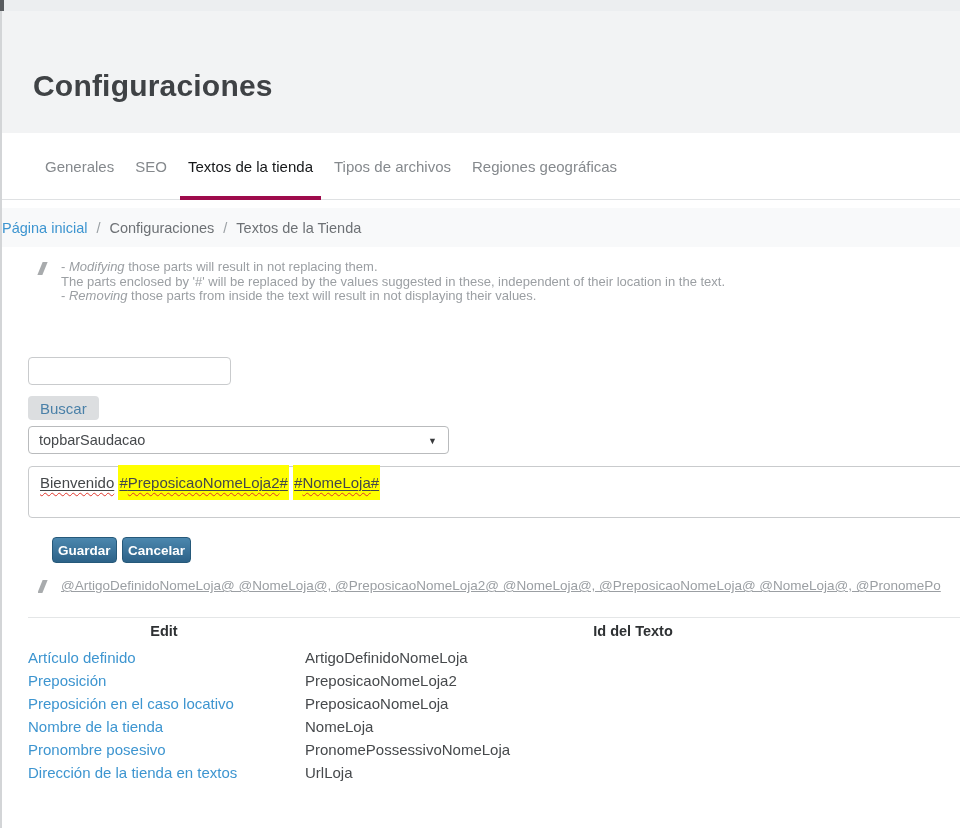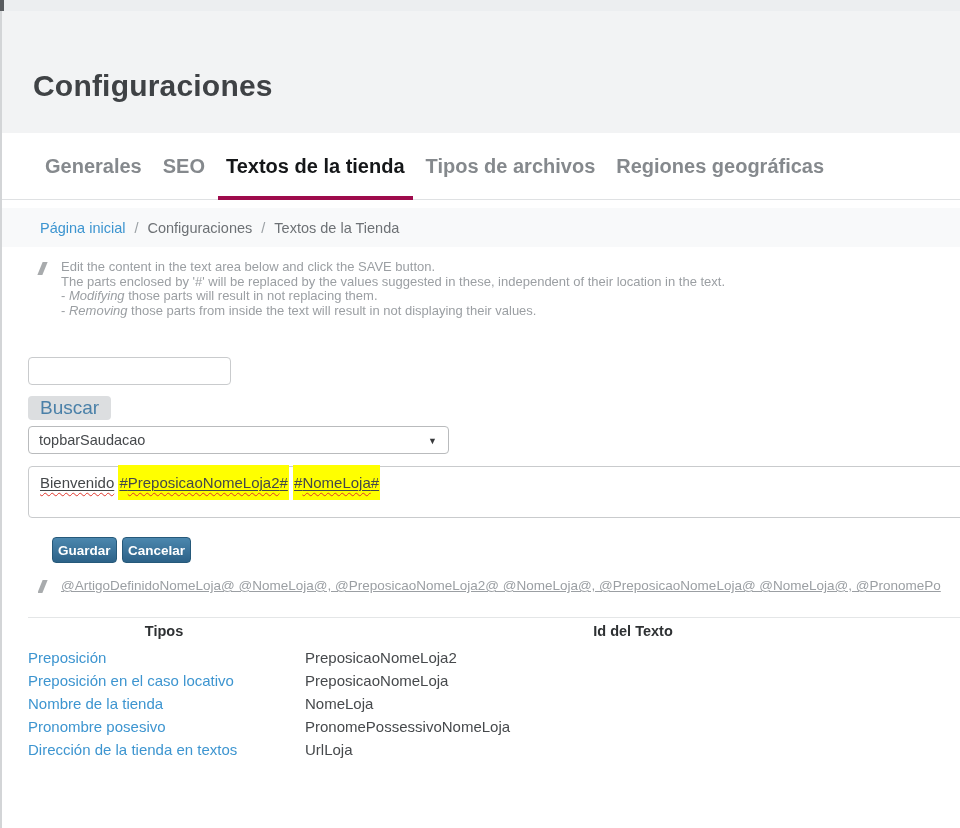--- a/index.html
+++ b/index.html
@@ -11,45 +11,45 @@
   .corner-notch { position:absolute; left:0; top:0; width:4px; height:11px; background:#595c60; }
   .left-edge { position:absolute; left:0; top:0; width:2px; height:100%; background:#d3d5d7; }
 
   .page-header { position:absolute; left:2px; top:11px; right:0; height:122px; background:#f2f3f4; }
   .page-title { position:absolute; left:31px; top:58px; font-size:30px; font-weight:700;
                 color:#3f4245; letter-spacing:.2px; }
 
   .tab-bar { position:absolute; left:2px; top:133px; right:0; height:67px; background:#fff;
              border-bottom:1px solid #dfe1e3; display:flex; align-items:stretch; padding-left:35px; }
   .tab { position:relative; display:flex; align-items:center; padding:0 8px; margin-right:5px;
-         font-size:20px; font-weight:700; color:#85898d; cursor:pointer; white-space:nowrap; }
+         font-size:15px; font-weight:400; color:#85898d; cursor:pointer; white-space:nowrap; }
   .tab.active { color:#151719; }
   .tab.active::after { content:""; position:absolute; left:0; right:0; bottom:-1px; height:4px;
                        background:var(--accent,#9e0b4c); }
 
   .breadcrumb { position:absolute; left:2px; top:208px; right:0; height:39px; background:#f8f9fa;
-                display:flex; align-items:center; padding-left:38px; font-size:14.5px; color:#6d7175; }
+                display:flex; align-items:center; font-size:14.5px; color:#6d7175; }
   .crumb-link { color:#3d95d0; text-decoration:none; cursor:pointer; }
   .crumb-sep { margin:0 9px; color:#9aa0a4; }
 
   .note { position:absolute; display:flex; align-items:flex-start; color:#9b9fa3; }
   .note-icon { width:5px; height:13px; background:#a8abad; transform:skewX(-22deg);
                margin:2px 16px 0 2px; flex:none; }
   .note-lines { font-size:13px; line-height:14.6px; }
   .note-lines .it { font-style:italic; }
   #note-instructions { left:38px; top:260px; width:900px; }
   #note-placeholders { left:38px; top:578px; right:-400px; white-space:nowrap; overflow:hidden; }
   #note-placeholders .note-lines { font-size:13.5px; line-height:16px;text-decoration:underline; }
 
   .search-input { position:absolute; left:28px; top:357px; width:203px; height:28px;
                   border:1px solid #c9cbcd; border-radius:4px; font-size:14px; padding:0 8px;
                   color:#44474a; outline:none; background:#fff; }
   .buscar-btn { position:absolute; left:28px; top:396px; height:24px; padding:0 12px;
                 background:#dcdee0; color:#4a80a8; border:none; border-radius:4px;
-                font-size:19px; font-family:inherit; cursor:pointer; }
+                font-size:15px; font-family:inherit; cursor:pointer; }
 
   .select-box { position:absolute; left:28px; top:426px; width:421px; height:28px;
                 border:1px solid #b9bbbd; border-radius:4px; background:#fff; cursor:pointer;
                 display:flex; align-items:center; }
   .select-label { padding-left:10px; font-size:14.5px; color:#46494c;text-align:center; }
   .select-caret { position:absolute; right:11px; top:9px; font-size:9px; color:#37393b; }
 
   .editor { position:absolute; left:28px; top:466px; width:941px; height:52px;
             border:1px solid #c9cbcd; border-radius:4px; background:#fff;
             padding:6px 11px; font-size:15px; color:#44474a; line-height:20px; cursor:text; }
@@ -102,23 +102,22 @@
       <span class="crumb-link">Página inicial</span>
       <span class="crumb-sep">/</span>
       <span class="crumb-text">Configuraciones</span>
       <span class="crumb-sep">/</span>
       <span class="crumb-text">Textos de la Tienda</span>
     </div>
 
   <div class="note" id="note-instructions">
     <div class="note-icon"></div>
     <div class="note-lines">
-        <div><span>Edit the content in the text area below and click the SAVE button.</span></div>
+        <div><span>- </span><span class="it">Modifying</span><span> those parts will result in not replacing them.</span></div>
         <div><span>The parts enclosed by '#' will be replaced by the values suggested in these, independent of their location in the text.</span></div>
-        <div><span>- </span><span class="it">Modifying</span><span> those parts will result in not replacing them.</span></div>
         <div><span>- </span><span class="it">Removing</span><span> those parts from inside the text will result in not displaying their values.</span></div>
       </div>
   </div>
 
   <input class="search-input" type="text" value="" style="">
   <button class="buscar-btn">Buscar</button>
 
   <div class="select-box">
     <span class="select-label">topbarSaudacao</span>
     <span class="select-caret">▼</span>
@@ -129,24 +128,28 @@
   <button class="btn-primary" id="btn-guardar">Guardar</button>
   <button class="btn-primary" id="btn-cancelar">Cancelar</button>
 
   <div class="note" id="note-placeholders">
     <div class="note-icon"></div>
     <div class="note-lines">@ArtigoDefinidoNomeLoja@ @NomeLoja@, @PreposicaoNomeLoja2@ @NomeLoja@, @PreposicaoNomeLoja@ @NomeLoja@, @PronomePo</div>
   </div>
 
   <div class="table-top-line"></div>
   <div class="table-header">
-    <div class="th-item">Tipos</div>
+    <div class="th-item">Edit</div>
     <div class="th-id">Id del Texto</div>
   </div>
   <div class="table-rows">
+      <div class="t-row">
+        <div class="t-item"><a>Artículo definido</a></div>
+        <div class="t-id">ArtigoDefinidoNomeLoja</div>
+      </div>
       <div class="t-row">
         <div class="t-item"><a>Preposición</a></div>
         <div class="t-id">PreposicaoNomeLoja2</div>
       </div>
       <div class="t-row">
         <div class="t-item"><a>Preposición en el caso locativo</a></div>
         <div class="t-id">PreposicaoNomeLoja</div>
       </div>
       <div class="t-row">
         <div class="t-item"><a>Nombre de la tienda</a></div>

